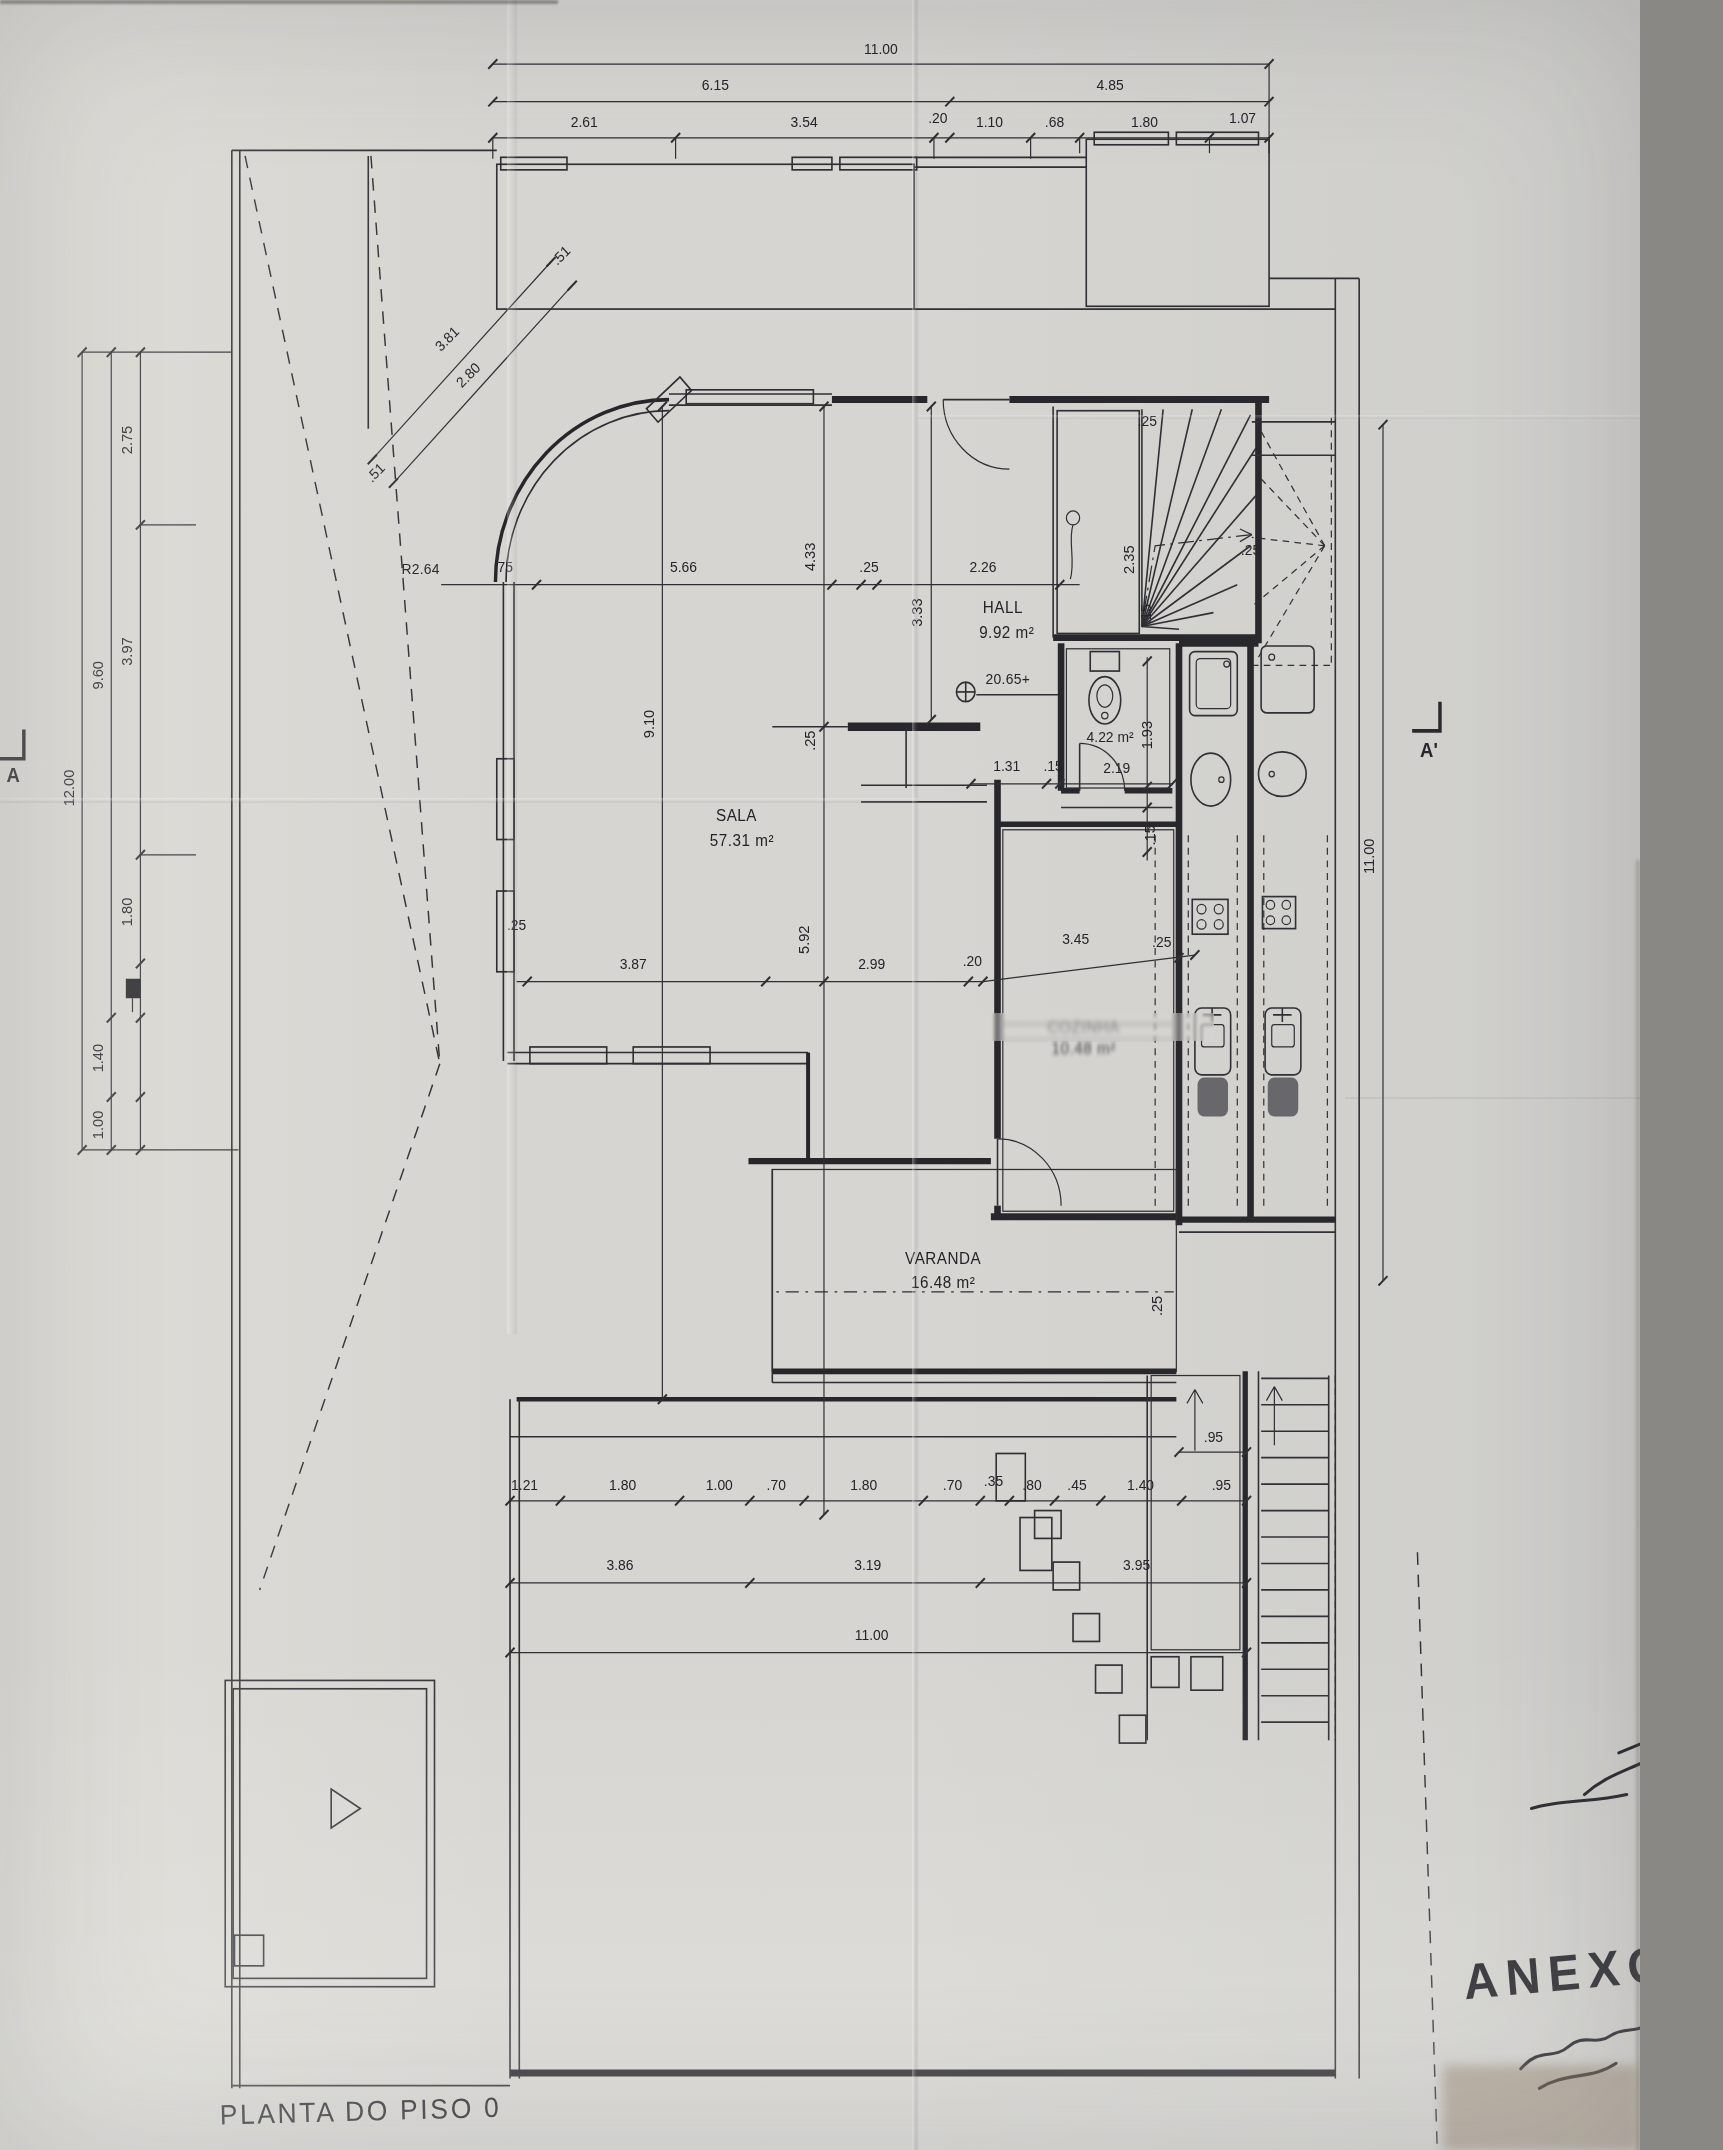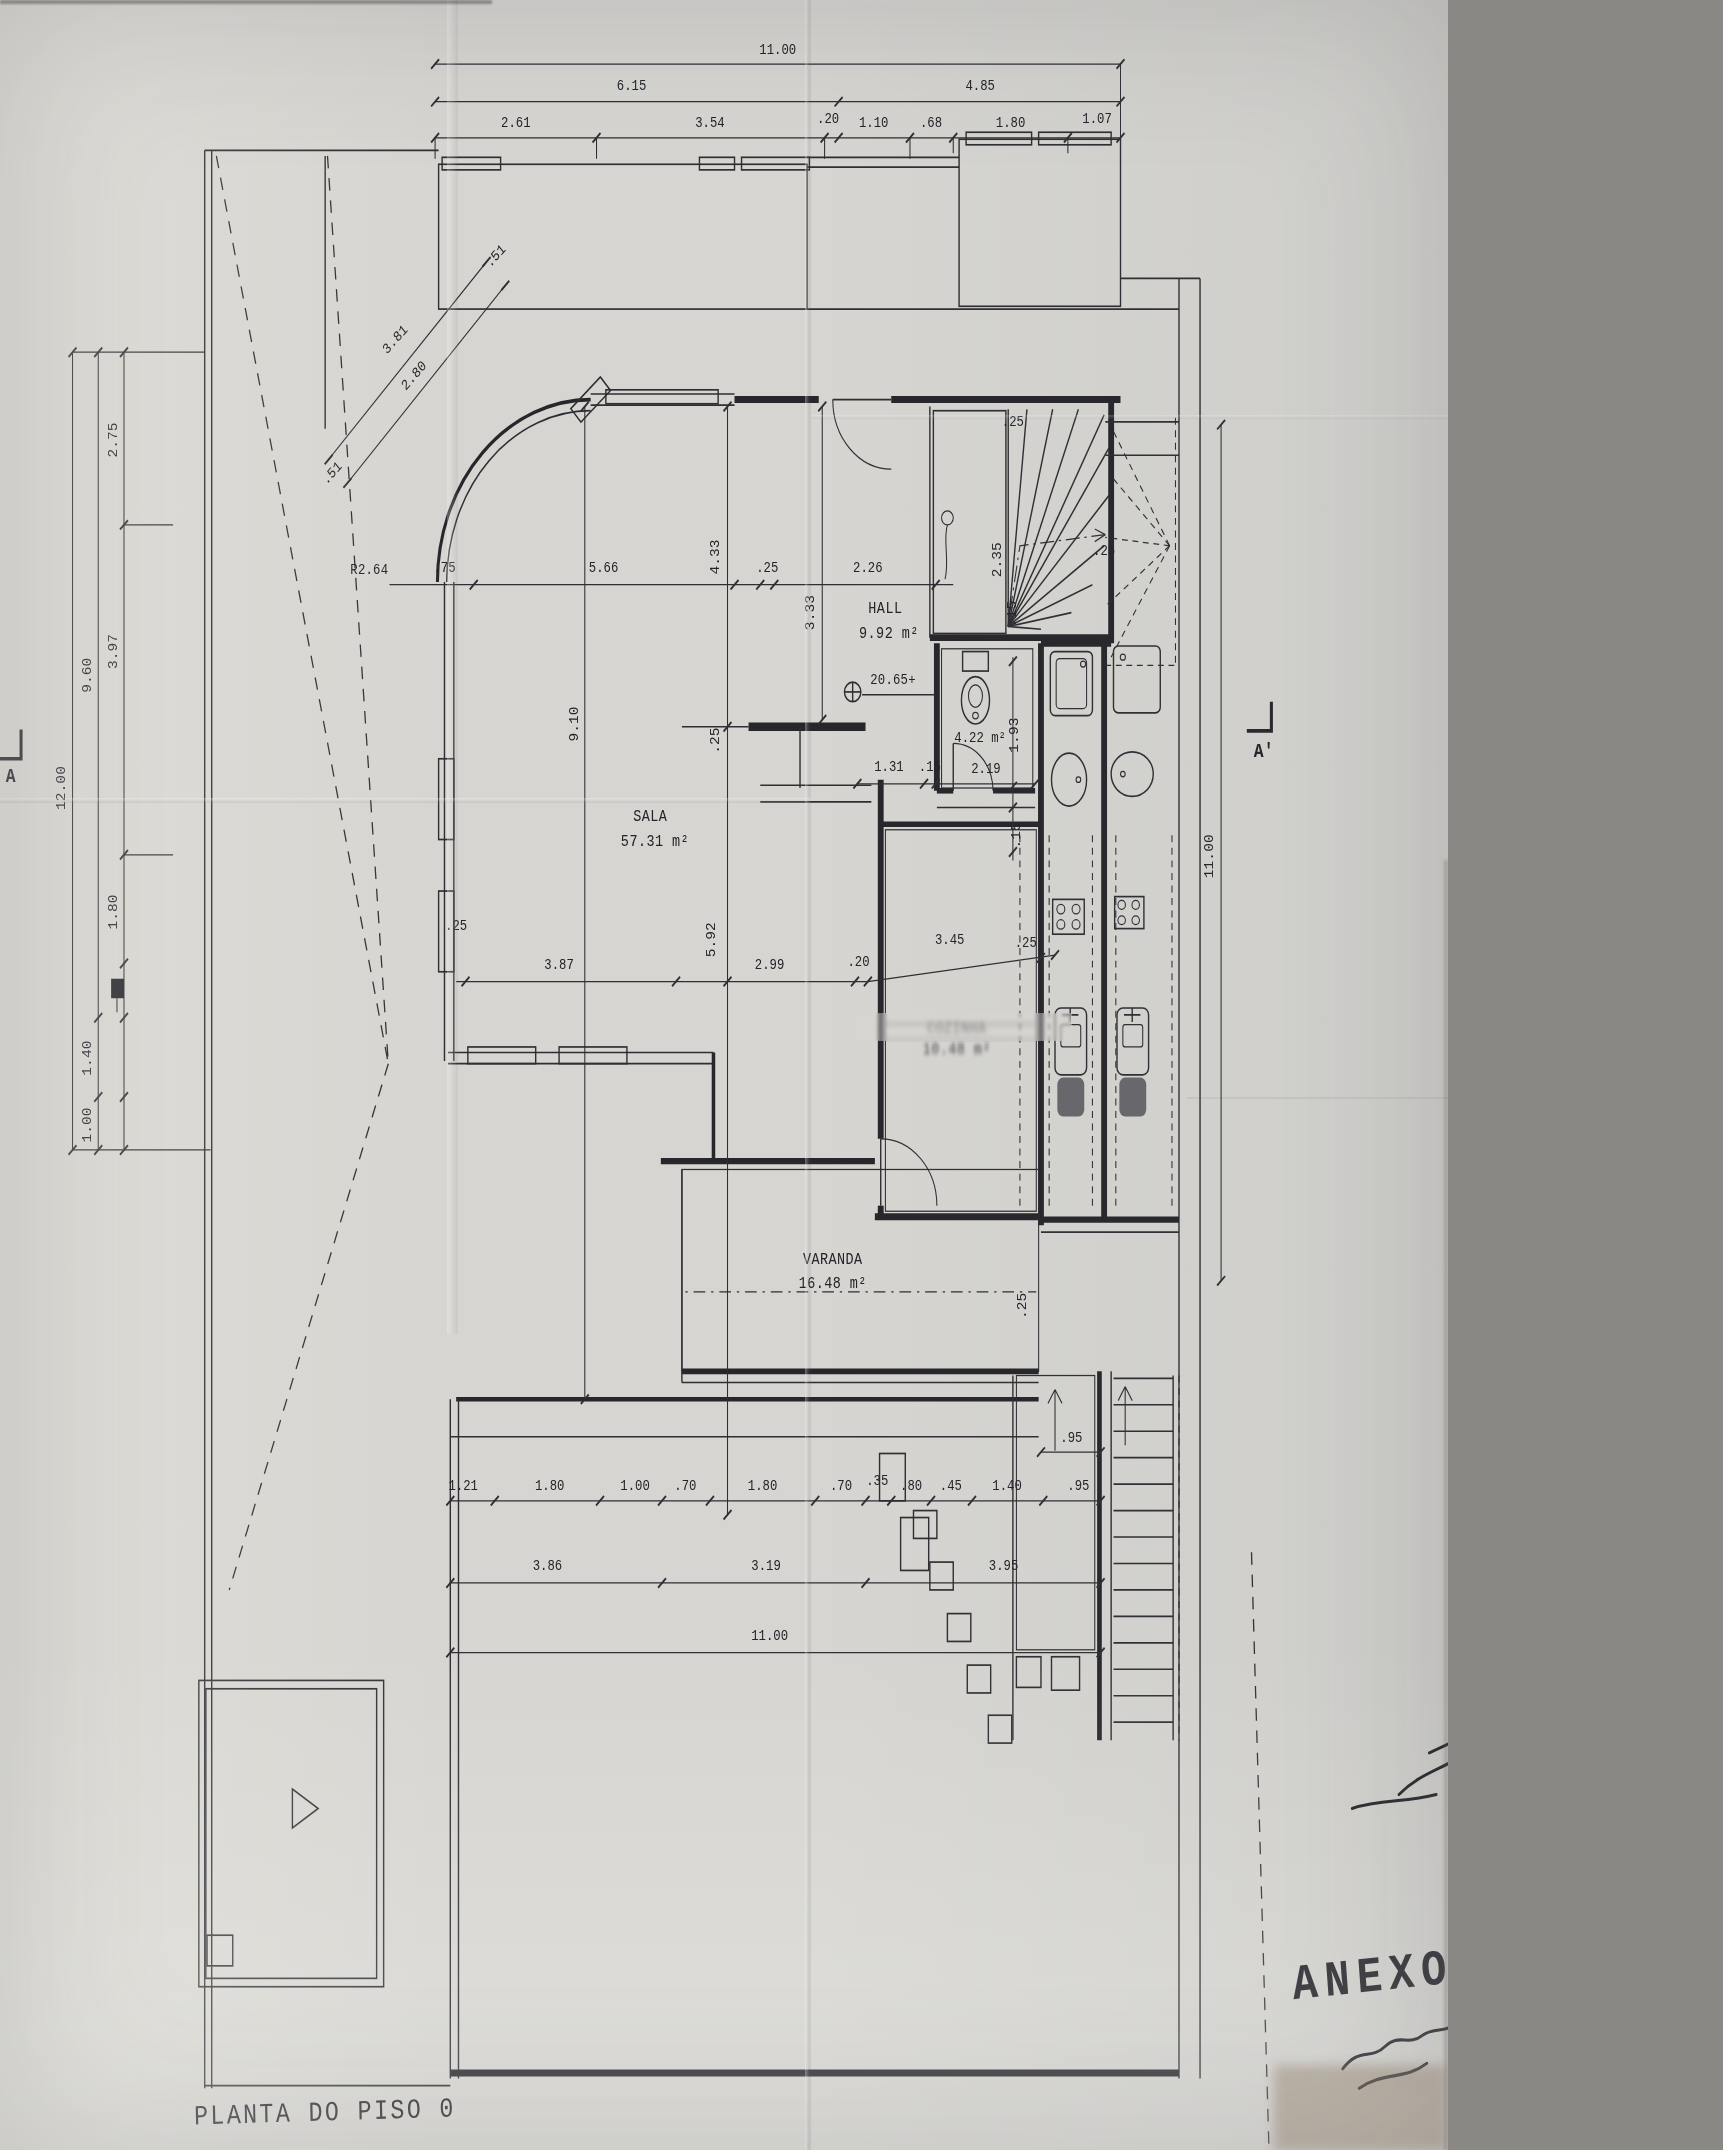--- a/index.html
+++ b/index.html
@@ -1,17 +1,17 @@
 <!DOCTYPE html>
 <html style="font-size:12.2px"><head>
 <meta charset="utf-8">
 <style>
   html,body{margin:0;padding:0;background:#8a8884;}
-  #sheet{position:relative;width:1448px;height:2151px;background:#d6d5d1;overflow:hidden;
-         font-family:Liberation Mono, monospace;text-align:right;}
+  #sheet{position:relative;width:1640px;height:2151px;background:#d6d5d1;overflow:hidden;
+         font-family:Liberation Sans, sans-serif;text-align:right;}
   #plan-svg{position:absolute;inset:0;width:100%;height:100%;}
   .ov{position:absolute;pointer-events:none;}
   
   .shade-left{left:0;top:0;width:31%;height:100%;background:linear-gradient(90deg,rgba(252,250,241,.20),rgba(252,250,241,0));}
   .shade-right{left:56%;top:0;width:44%;height:100%;background:linear-gradient(90deg,rgba(98,104,112,.00),rgba(98,104,112,.07));}
   .shade-bottom{left:0;top:76%;width:100%;height:24%;background:linear-gradient(180deg,rgba(255,255,251,0),rgba(255,255,251,.22));}
   .vignette{left:0;top:0;width:100%;height:100%;box-shadow:inset 0 0 168px rgba(66,66,72,.20);}
   .crease-v1{left:55.6%;top:0;width:6.9px;height:100%;
      background:linear-gradient(90deg,rgba(255,255,255,.35),rgba(80,80,85,.14) 60%,rgba(80,80,85,0));}
   .crease-v2{left:30.9%;top:0;width:10.7px;height:62%;

